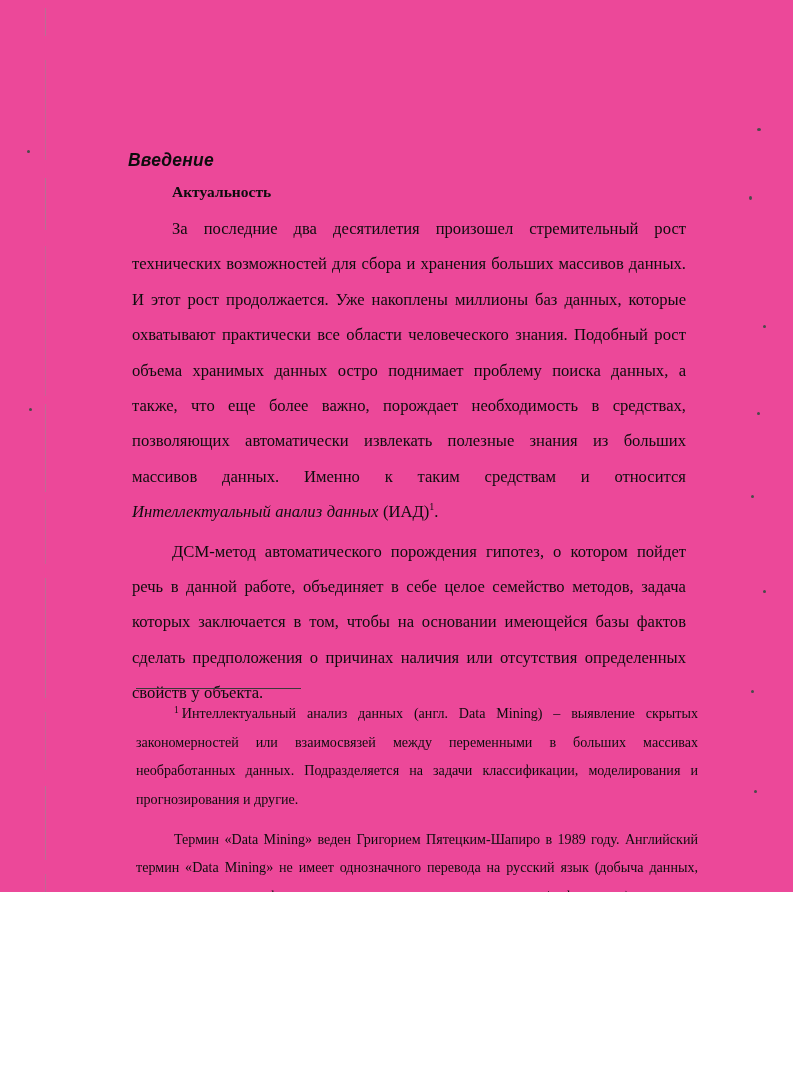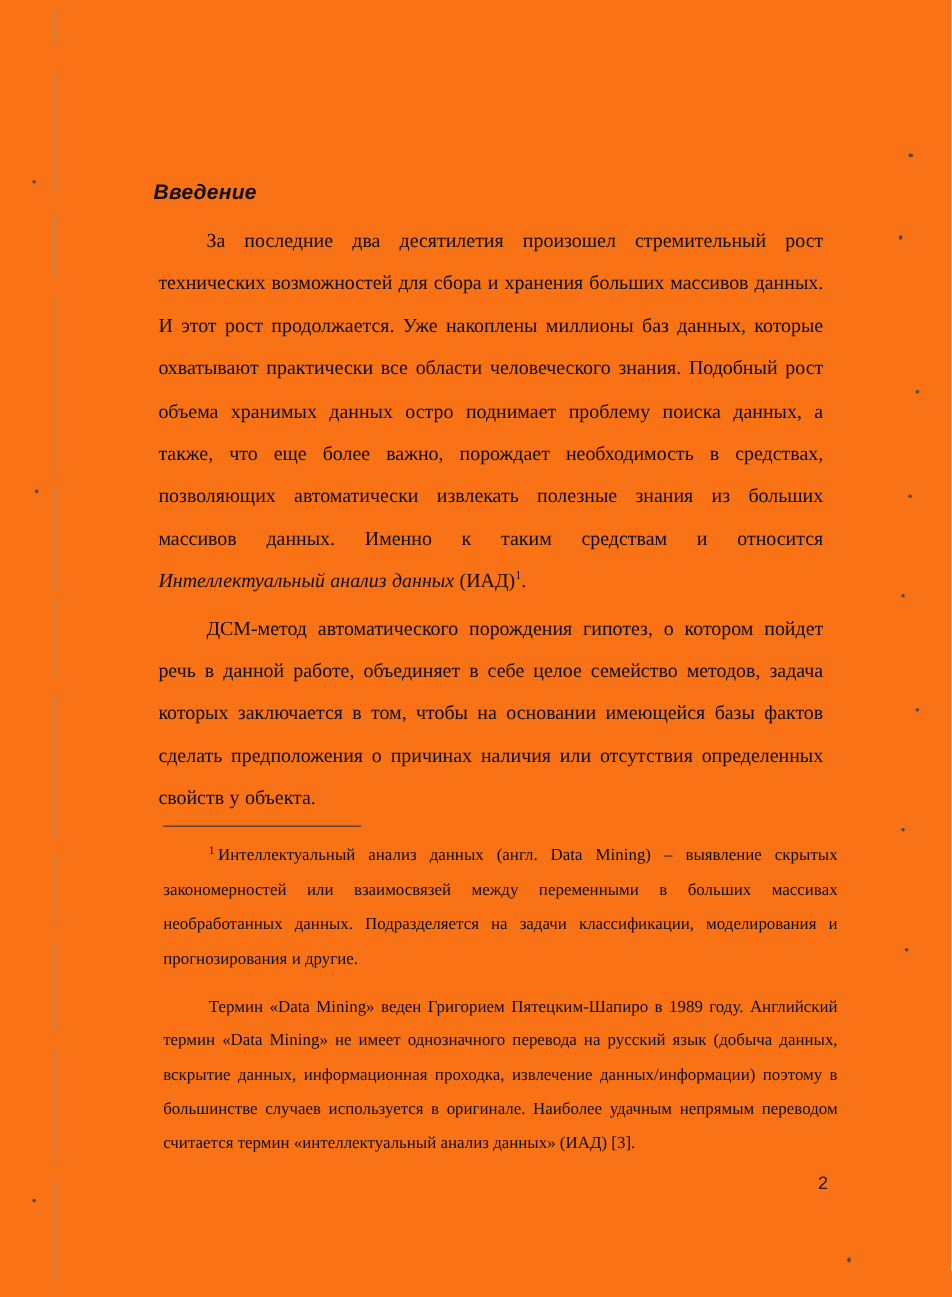--- a/index.html
+++ b/index.html
@@ -5,22 +5,22 @@
 <style>
   html, body {
     margin: 0;
     padding: 0;
     background: #ffffff;
   }
 
   .page {
     position: relative;
     width: 793px;
-    height: 1081px;
-    background: #f97316;
+    height: 892px;
+    background: #ec4899;
     overflow: hidden;
     font-family: "Liberation Serif", "DejaVu Serif", serif;
     color: #0d0d0d;
   }
 
   
   .scan-layer {
     position: absolute;
     inset: 0;
     pointer-events: none;
@@ -171,20 +171,21 @@
     <div class="speck" style="left:763px; top:590px; width:3px; height:3px;"></div>
     <div class="speck" style="left:751px; top:690px; width:3px; height:3px;"></div>
     <div class="speck" style="left:754px; top:790px; width:3px; height:3px;"></div>
     <div class="speck" style="left:706px; top:1048px; width:3px; height:4px;"></div>
   </div>
 
   <div class="content">
 
     <h1 class="heading-intro">Введение</h1>
 
+    <h2 class="heading-sub">Актуальность</h2>
 
     <p class="body"><span>За последние два десятилетия произошел стремительный рост технических возможностей для сбора и хранения больших массивов данных. И этот рост продолжается. Уже накоплены миллионы баз данных, которые охватывают практически все области человеческого знания. Подобный рост объема хранимых данных остро поднимает проблему поиска данных, а также, что еще более важно, порождает необходимость в средствах, позволяющих автоматически извлекать полезные знания из больших массивов данных. Именно к таким средствам и относится </span><em class="term">Интеллектуальный анализ данных</em><span> (ИАД)</span><sup class="fn-ref">1</sup><span>.</span></p>
 
     <p class="body">ДСМ-метод автоматического порождения гипотез, о котором пойдет речь в данной работе, объединяет в себе целое семейство методов, задача которых заключается в том, чтобы на основании имеющейся базы фактов сделать предположения о причинах наличия или отсутствия определенных свойств у объекта.</p>
 
   </div>
 
   <div class="footnotes">
 
     <div class="fn-rule"></div>

